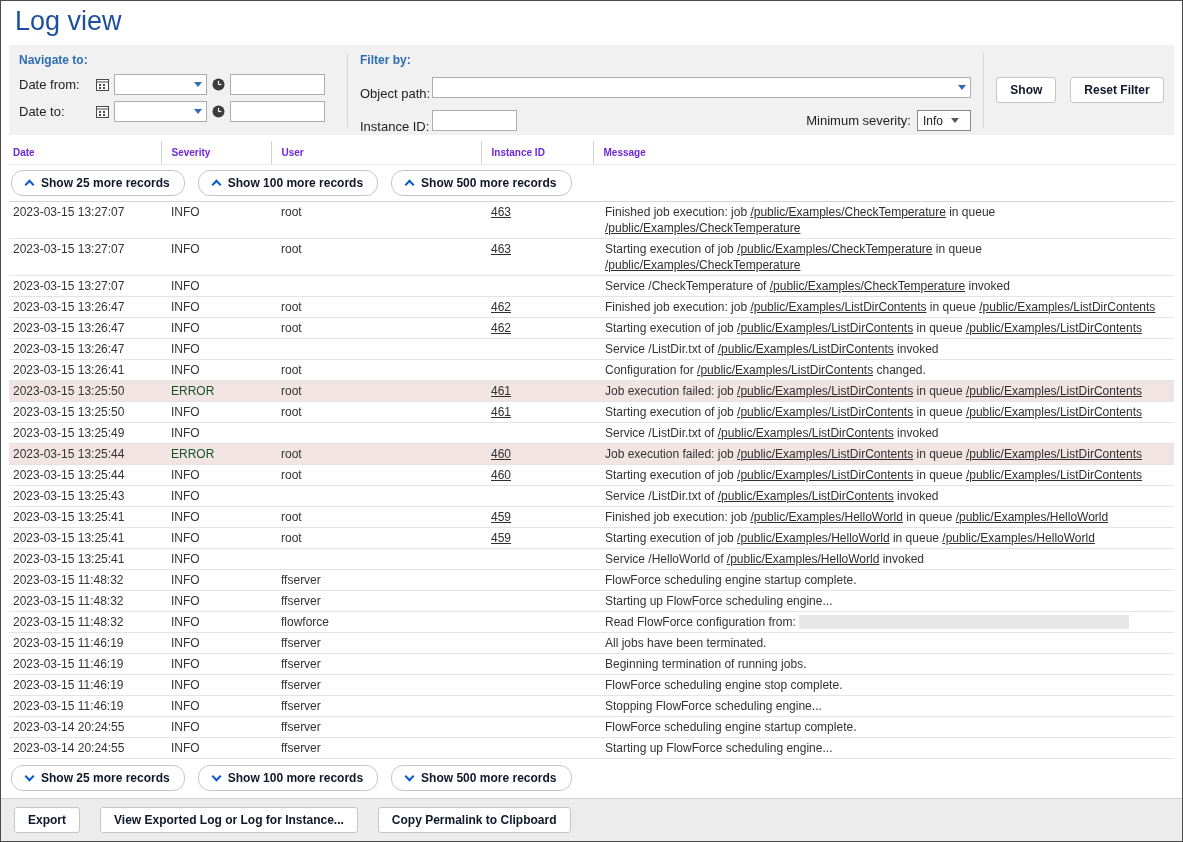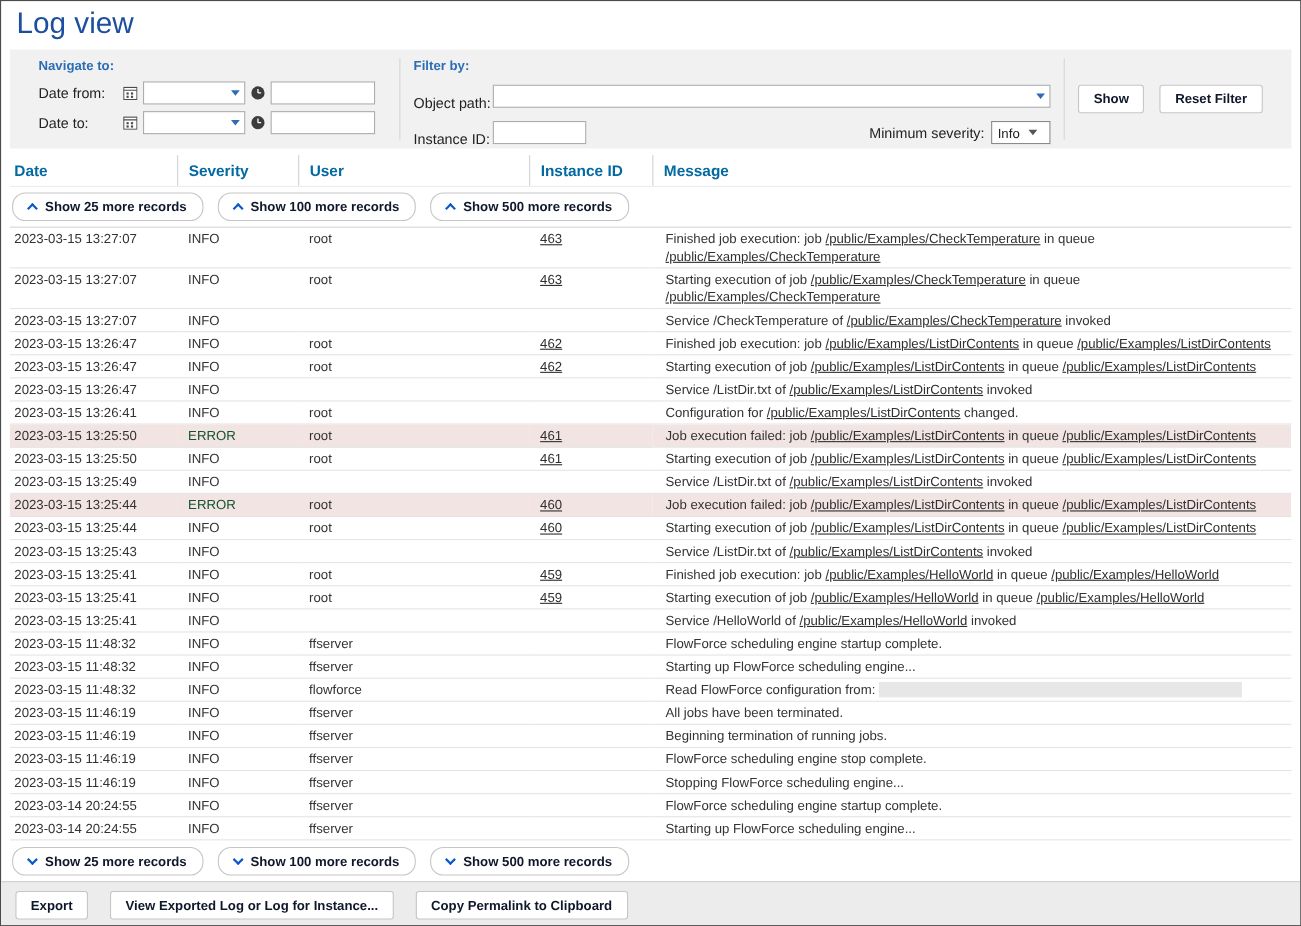--- a/index.html
+++ b/index.html
@@ -9,21 +9,21 @@
     width: 1183px; height: 842px; border: 1px solid #4b4b4b;
     background: #fff; display: flex; flex-direction: column; overflow: hidden;
   }
   .page-title {
     color: #1d4f9e; font-size: 27px; font-weight: 400;
     padding: 5px 10px 8px 14px;
   }
   
   .filter-panel {
     margin: 0 8px 6px 8px; background: #f1f1f1;
-    display: flex; align-items: stretch; padding: 8px 16px; height: 90px;
+    display: flex; align-items: stretch; padding: 8px 0; height: 90px;
   }
   .fp-section { padding: 0 10px; }
   .fp-nav { width: 336px; flex: none; }
   .fp-filter { flex: 1 1 auto; }
   .fp-actions { width: 188px; flex: none; display: flex; align-items: center; justify-content: center; gap: 14px; }
   .fp-divider { width: 1px; background: #d6d6d6; margin: 0 2px; }
   .fp-heading { color: #2e6db5; font-weight: 700; font-size: 12px; margin-bottom: 7px; }
   .fp-row { display: flex; align-items: center; margin-bottom: 6px; font-size: 13px; color: #222; }
   .fp-label { width: 72px; flex: none; }
   .fp-label-wide { width: 72px; flex: none; margin-top: 12px; }
@@ -55,21 +55,21 @@
     padding: 5px 13px; cursor: pointer; white-space: nowrap;
   }
   .more-btn { border-radius: 12px; display: inline-flex; align-items: center; gap: 8px; padding: 5px 14px; }
   .chev { display: inline-block; width: 7px; height: 7px; border-left: 2px solid #0a58ca; border-top: 2px solid #0a58ca; flex: none; }
   .chev.up { transform: rotate(45deg); margin-top: 3px; }
   .chev.down { transform: rotate(-135deg); margin-top: -3px; }
   
   .table-wrap { margin: 0 8px; }
   table.log { width: 100%; border-collapse: collapse; table-layout: fixed; font-size: 12px; color: #333; }
   th {
-    text-align: left; color: #0369a1; font-size: 14px; font-weight: 700;
+    text-align: left; color: #6d28d9; font-size: 10px; font-weight: 700;
     padding: 6px 10px; border-left: 1px solid #d2d2d2; border-bottom: 1px solid #ededed;
   }
   th:first-child { border-left: none; padding-left: 4px; }
   td { padding: 2px 10px; vertical-align: top; border-bottom: 1px solid #e4e4e4; line-height: 16px; }
   td:first-child { padding-left: 4px; }
   td.cell-message { padding-left: 12px; white-space: nowrap; overflow: hidden; }
   tr.btnrow td { padding: 5px 2px; border-bottom: 1px solid #d5d5d5; }
   tfoot tr.btnrow td { border-bottom: none; border-top: none; padding-top: 6px; }
   .strip { display: flex; gap: 13px; }
   .sev-error { color: #14532d; }

